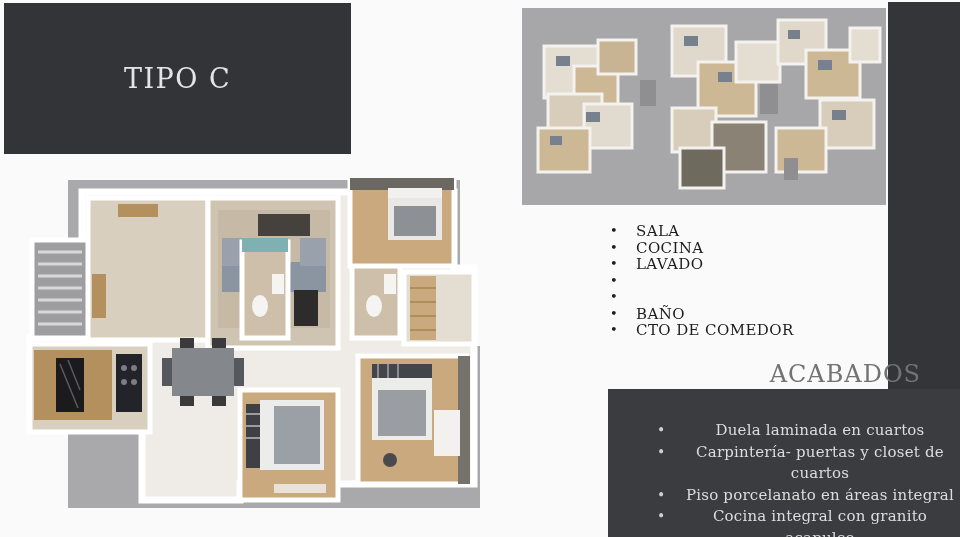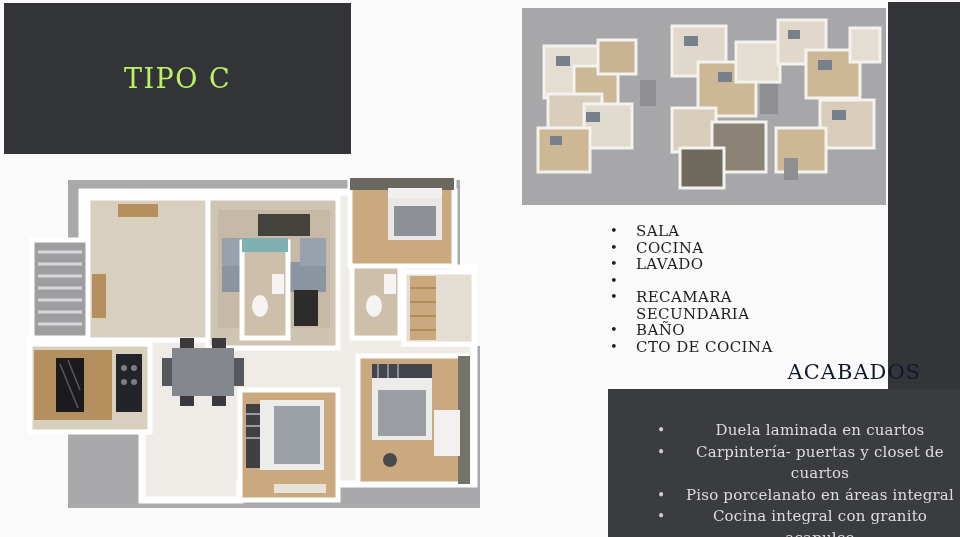--- a/index.html
+++ b/index.html
@@ -6,21 +6,21 @@
   body{
     width:960px;height:537px;position:relative;overflow:hidden;
     background:#fbfafb;
     font-family:"DejaVu Serif","Liberation Serif",serif;
   }
   .abs{position:absolute;}
 
   
   .header-box{
     left:4px;top:3px;width:347px;height:151px;
-    background:#333438;color:#bef264;
+    background:#333438;color:#e5e5e5;
     display:flex;flex-direction:column;justify-content:center;align-items:center;
     text-align:center;z-index:2;
   }
   .header-box .line{
     font-size:27px;line-height:38px;letter-spacing:1.5px;white-space:pre;
   }
 
   
   .floorplan{left:22px;top:178px;width:468px;height:332px;z-index:1;}
   .aerial{left:522px;top:8px;width:364px;height:197px;z-index:1;}
@@ -40,21 +40,21 @@
     font-size:13px;line-height:16.5px;
   }
   .b-text{
     font-size:15px;line-height:16.5px;letter-spacing:0.4px;
     white-space:pre-line;
   }
 
   
   .acabados-title{
     left:700px;top:360px;width:221px;text-align:right;
-    font-size:21px;letter-spacing:1px;color:#0f172a;z-index:3;
+    font-size:24px;letter-spacing:1px;color:#737373;z-index:3;
   }
 
   
   .acabados-box{
     left:608px;top:389px;width:352px;height:148px;
     background:#3a3c40;color:#dddddd;z-index:2;
     box-sizing:border-box;padding:31px 0 0 45px;
   }
   .acabados-box .b-dot{
     width:23px;flex:0 0 23px;font-size:14px;line-height:21.5px;color:#cfcfcf;
@@ -253,30 +253,28 @@
   </div>
   <div class="b-row">
     <span class="b-dot">•</span>
     <span class="b-text">LAVADO</span>
   </div>
   <div class="b-row">
     <span class="b-dot">•</span>
   </div>
   <div class="b-row">
     <span class="b-dot">•</span>
-    <span class="b-text">RECAMARA
-SECUNDARIA</span>
   </div>
   <div class="b-row">
     <span class="b-dot">•</span>
     <span class="b-text">BAÑO</span>
   </div>
   <div class="b-row">
     <span class="b-dot">•</span>
-    <span class="b-text">CTO DE COCINA</span>
+    <span class="b-text">CTO DE COMEDOR</span>
   </div>
 </div>
 
 <div class="abs acabados-title">ACABADOS</div>
 
 <div class="abs acabados-box">
   <div class="b-row">
     <span class="b-dot">•</span>
     <span class="b-text">Duela laminada en cuartos</span>
   </div>

